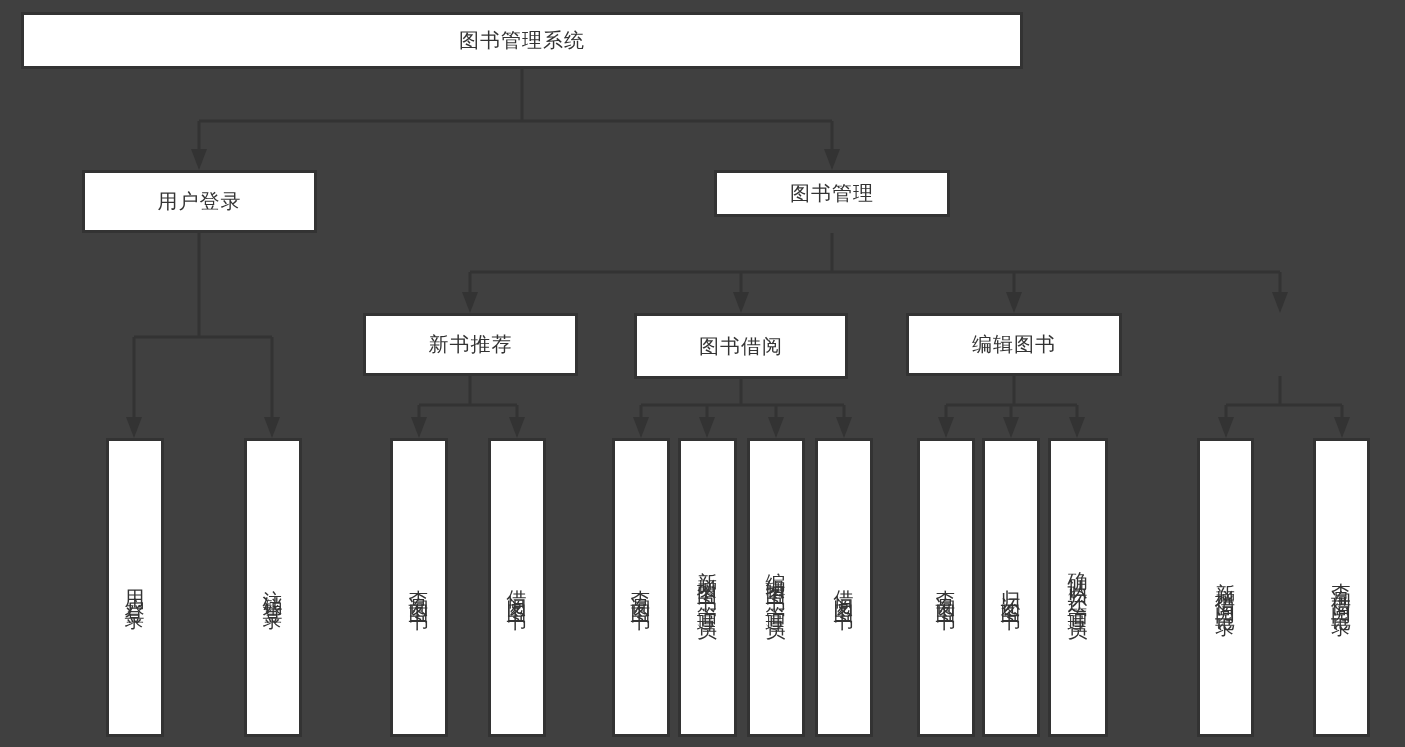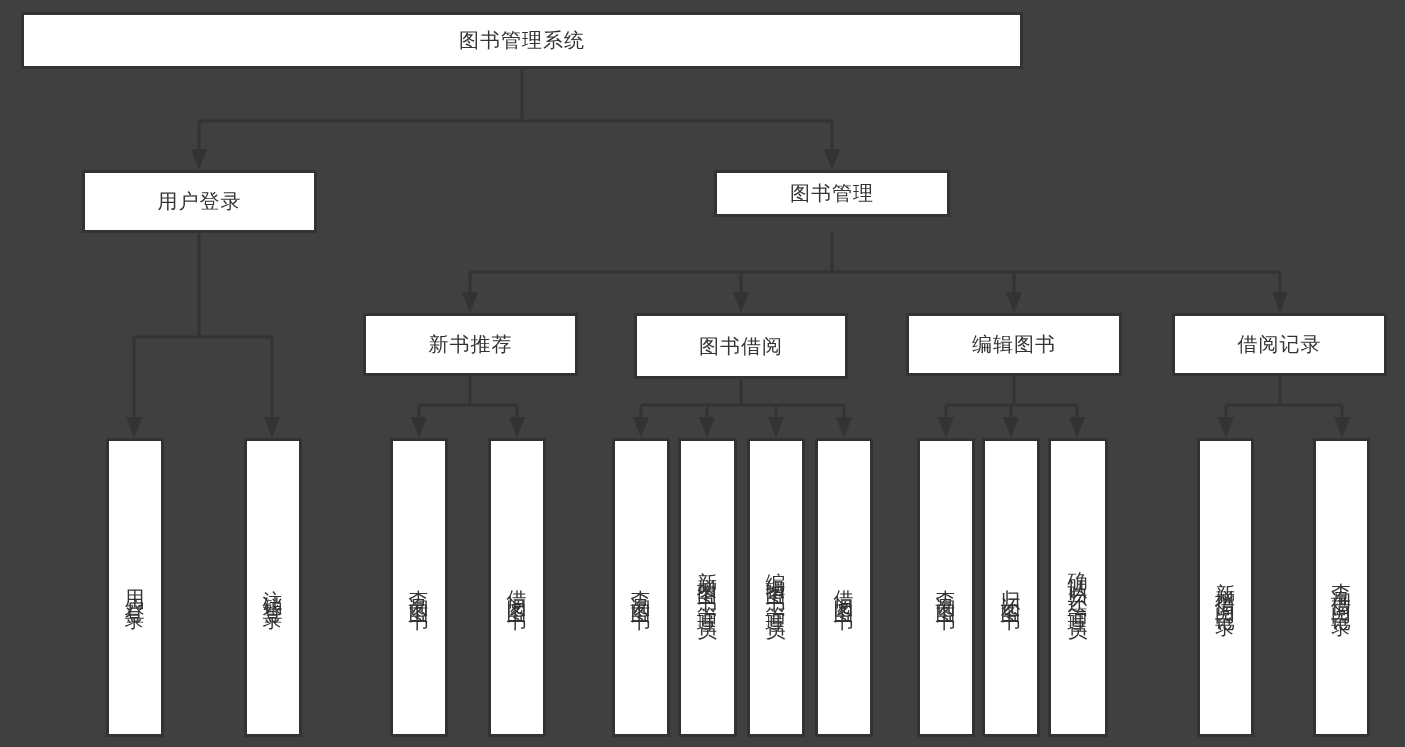--- a/index.html
+++ b/index.html
@@ -114,23 +114,20 @@
 
   <div class="box" style="left:363px; top:313px; width:215px; height:63px;text-align:right;">
     <span>新书推荐</span>
   </div>
   <div class="box" style="left:634px; top:313px; width:214px; height:66px;">
     <span>图书借阅</span>
   </div>
   <div class="box" style="left:906px; top:313px; width:216px; height:63px;">
     <span>编辑图书</span>
   </div>
-  <div class="box" style="left:1172px; top:313px; width:215px; height:63px;">
-    <span>借阅记录</span>
-  </div>
 
   <div class="box leaf" style="left:106px; top:438px; width:58px; height:299px;">
     <span>用户登录</span>
   </div>
   <div class="box leaf" style="left:244px; top:438px; width:58px; height:299px;">
     <span>注销登录</span>
   </div>
 
   <div class="box leaf" style="left:390px; top:438px; width:58px; height:299px;">
     <span>查询图书</span>

